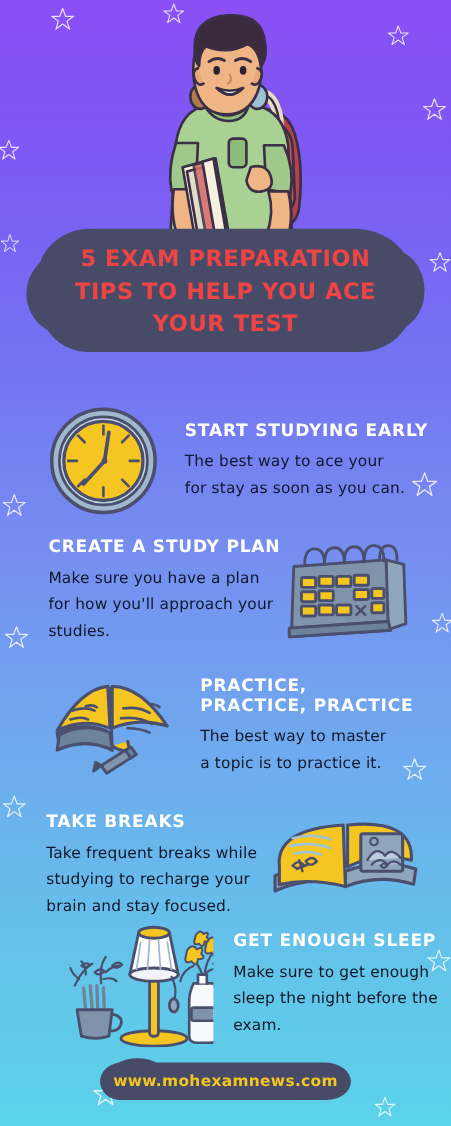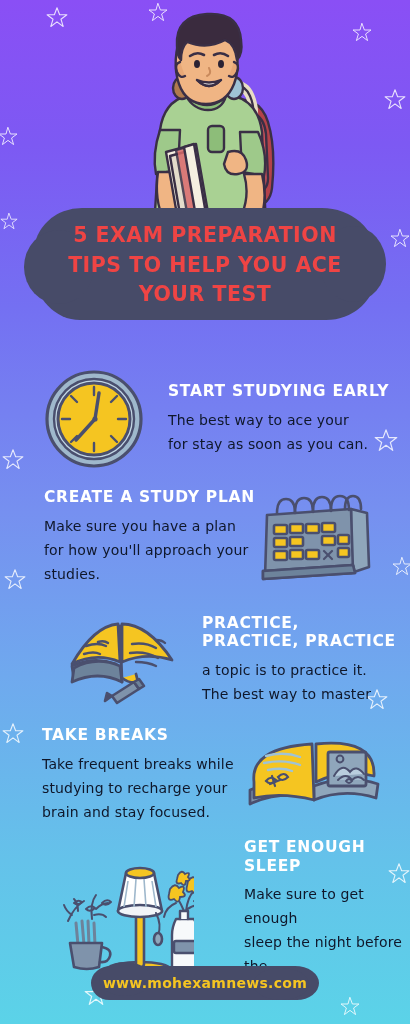--- a/index.html
+++ b/index.html
@@ -56,27 +56,27 @@
     color:#0f172a; font-size:14px; line-height:1.72; letter-spacing:.15px;
     max-width:215px;
   }
 
   #tip1 { top:366px; left:0; }
   #tip1 .art { width:120px; margin-left:38px; }
   #tip1 .copy { margin-left:4px; }
   #tip2 { top:488px; left:0; }
   #tip2 .copy { margin-left:44px; }
   #tip2 .art  { width:125px; margin-right:28px; }
-  #tip3 { top:608px; left:0;padding-left:20px; }
+  #tip3 { top:608px; left:0; }
   #tip3 .art { width:140px; margin-left:36px; }
   #tip3 .copy { margin-left:0px; }
   #tip4 { top:726px; left:0; }
-  #tip4 .copy { margin-left:42px; }
+  #tip4 .copy { margin-left:42px;margin-top:12px; }
   #tip4 .art  { width:150px; margin-right:18px; }
-  #tip5 { top:838px; left:0;gap:32px; }
+  #tip5 { top:838px; left:0; }
   #tip5 .art { width:150px; margin-left:52px; }
   #tip5 .copy { margin-left:4px; }
 
   
   .footer { position:absolute; left:91px; top:966px; width:228px; height:34px; }
   .footer-blob {
     position:absolute; inset:0; background:#474b68;
     border-radius:20px 24px 22px 18px / 17px 17px 17px 17px;
   }
   .footer-blob:before, .footer-blob:after {
@@ -342,22 +342,22 @@
         <path d="M78 74 l5 -3 l5 7 l-5 3 Z" fill="#6d839b"></path>
       </g>
     </svg>
   </div>
   <div class="copy">
     <div class="tip-title">
       <div>PRACTICE,</div>
       <div>PRACTICE, PRACTICE</div>
     </div>
     <div class="tip-body">
+      <div>The best way to master</div>
       <div>a topic is to practice it.</div>
-      <div>The best way to master</div>
     </div>
   </div>
 </div>
 
 <div class="tip right-art" id="tip4">
   <div class="copy">
     <div class="tip-title">TAKE BREAKS</div>
     <div class="tip-body">
       <div>Take frequent breaks while</div>
       <div>studying to recharge your</div>

